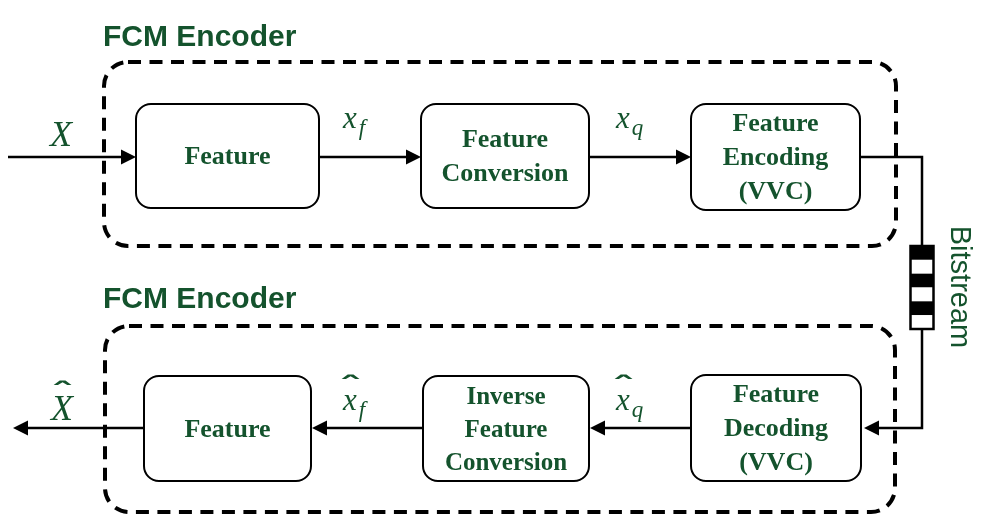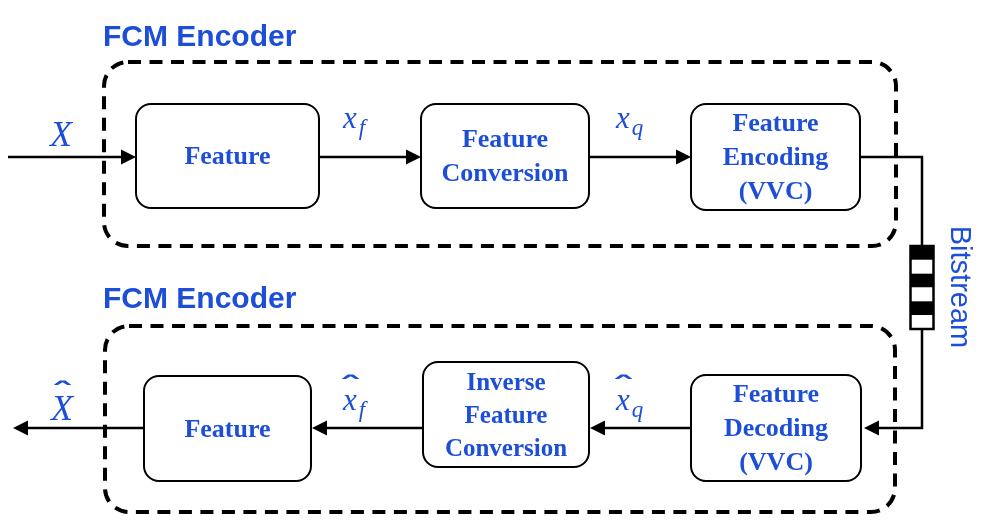--- a/index.html
+++ b/index.html
@@ -1,21 +1,21 @@
 <!DOCTYPE html>
 <html><head>
 <meta charset="utf-8">
 <style>
   html,body{margin:0;padding:0;background:#ffffff;}
   .canvas{
     position:relative;
     width:996px;height:521px;
     background:#ffffff;
     font-family:"Liberation Sans",sans-serif;
-    color:#1d4ed8;
+    color:#14532d;
     overflow:hidden;
   }
   .svg-layer{position:absolute;left:0;top:0;width:996px;height:521px;}
   .heading{
     position:absolute;
     font-family:"Liberation Sans",sans-serif;
     font-weight:bold;
     font-size:30px;
     line-height:1;
     letter-spacing:0px;
@@ -140,21 +140,21 @@
   </div>
   <div class="block" style="left:690px;top:103px;width:171px;height:108px;">
     <span>Feature</span>
     <span>Encoding</span>
     <span>(VVC)</span>
   </div>
 
   <div class="block" style="left:143px;top:375px;width:169px;height:107px;">
     <span>Feature</span>
   </div>
-  <div class="block" style="left:422px;top:361px;width:168px;height:107px;font-size:25px;line-height:33px;">
+  <div class="block" style="left:422px;top:375px;width:168px;height:107px;font-size:25px;line-height:33px;">
     <span>Inverse</span>
     <span>Feature</span>
     <span>Conversion</span>
   </div>
   <div class="block" style="left:690px;top:374px;width:172px;height:108px;">
     <span>Feature</span>
     <span>Decoding</span>
     <span>(VVC)</span>
   </div>
 

